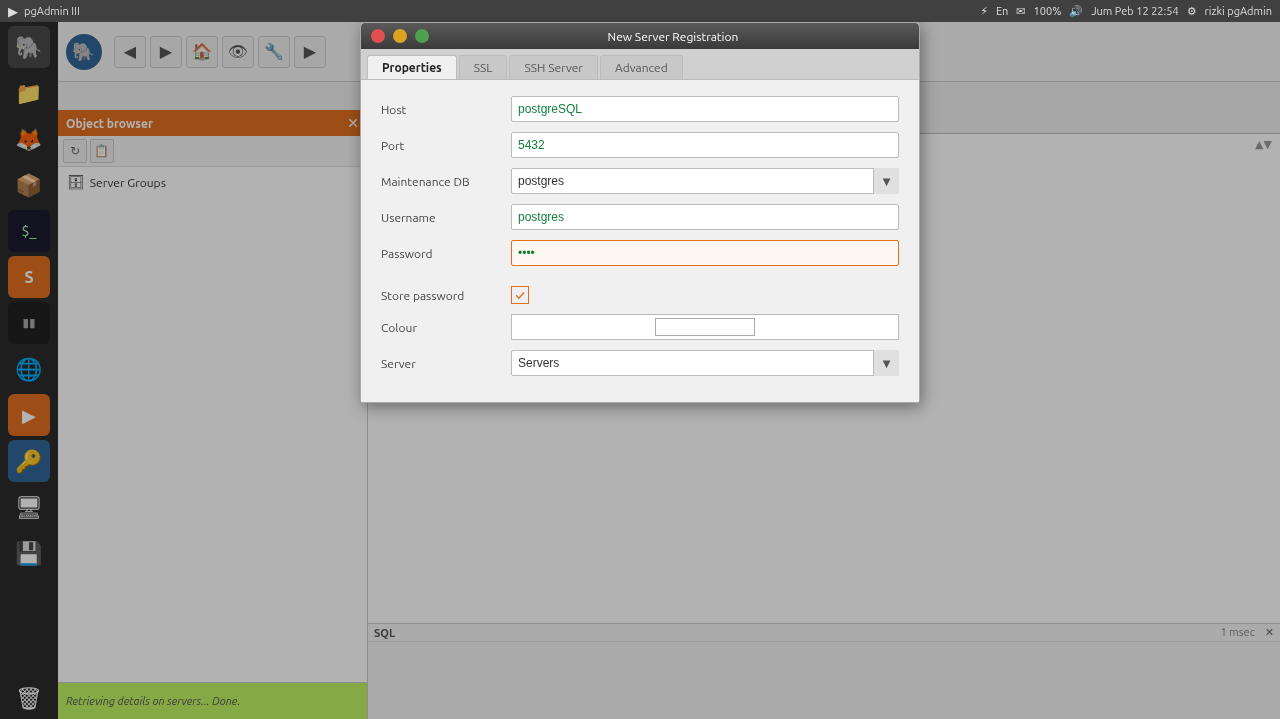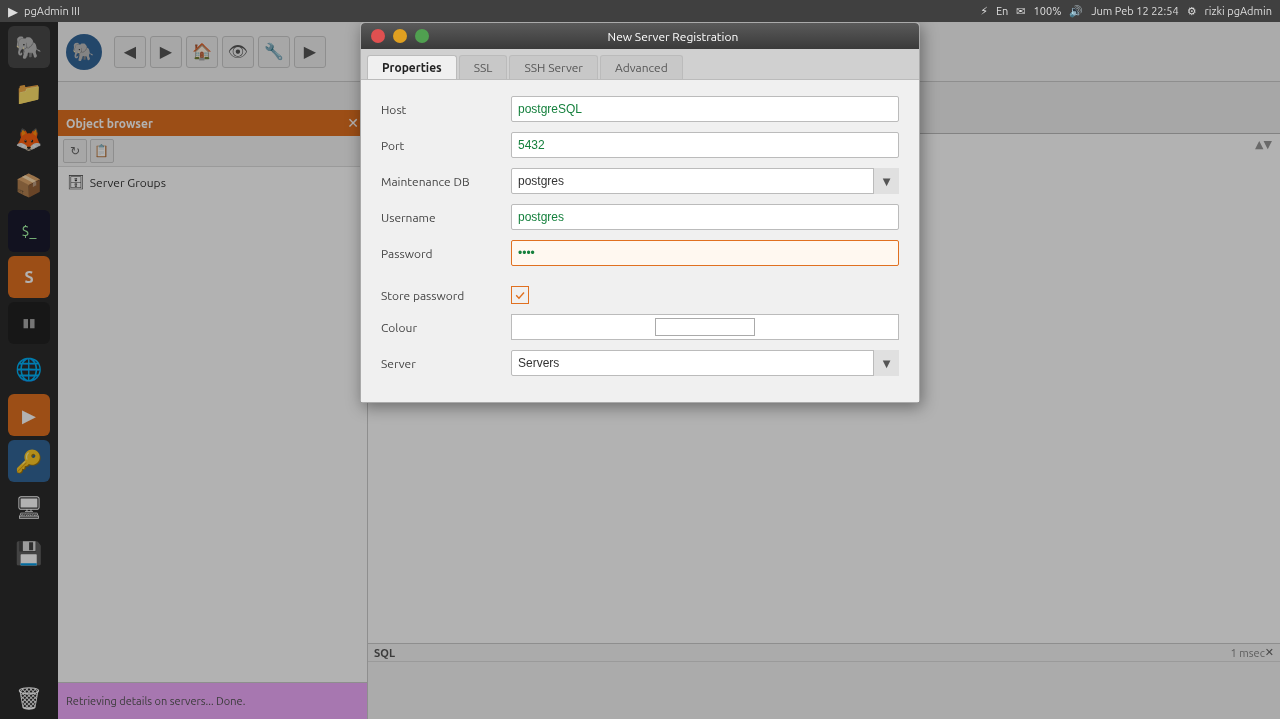--- a/index.html
+++ b/index.html
@@ -158,27 +158,28 @@
       padding: 2px 4px;
       cursor: pointer;
       font-size: 12px;
       color: #333;
     }
     .tree-item .tree-icon { font-size: 14px; }
 
     
     .status-bar {
       height: 22px;
-      background: #f0abfc;
+      background: #bef264;
       border-top: 1px solid #ccc;
       padding: 18px 8px;
       display: flex;
       align-items: center;
       font-size: 11px;
       color: #555;
+      font-style: italic;
     }
 
     
     .right-panel {
       flex: 1;
       background: #f0f0f0;
       position: relative;
       display: flex;
       flex-direction: column;
     }
@@ -204,21 +205,21 @@
 
     .right-panel-content {
       flex: 1;
       background: #fff;
       border-top: 1px solid #bbb;
       position: relative;
     }
 
     
     .sql-panel {
-      height: 76px;
+      height: 96px;
       background: #f5f5f5;
       border-top: 1px solid #ccc;
       display: flex;
       flex-direction: column;
     }
     .sql-panel-header {
       display: flex;
       align-items: center;
       justify-content: space-between;
       padding: 2px 6px;
@@ -537,21 +538,21 @@
             <span>Dependents</span>
           </div>
         </div>
         <div class="right-panel-content">
 
           <div style="position:absolute;right:8px;top:4px;font-size:11px;color:#999;">▲▼</div>
         </div>
         <div class="sql-panel">
           <div class="sql-panel-header">
             <span>SQL</span>
-            <div style="display:flex;align-items:center;gap:0;">
+            <div style="display:flex;gap:10px;">
               <span style="font-weight:normal;color:#888;font-size:11px;">1 msec</span>
               <span style="cursor:pointer;color:#666;">✕</span>
             </div>
           </div>
         </div>
       </div>
 
     </div>
 
     <div class="modal-overlay">

